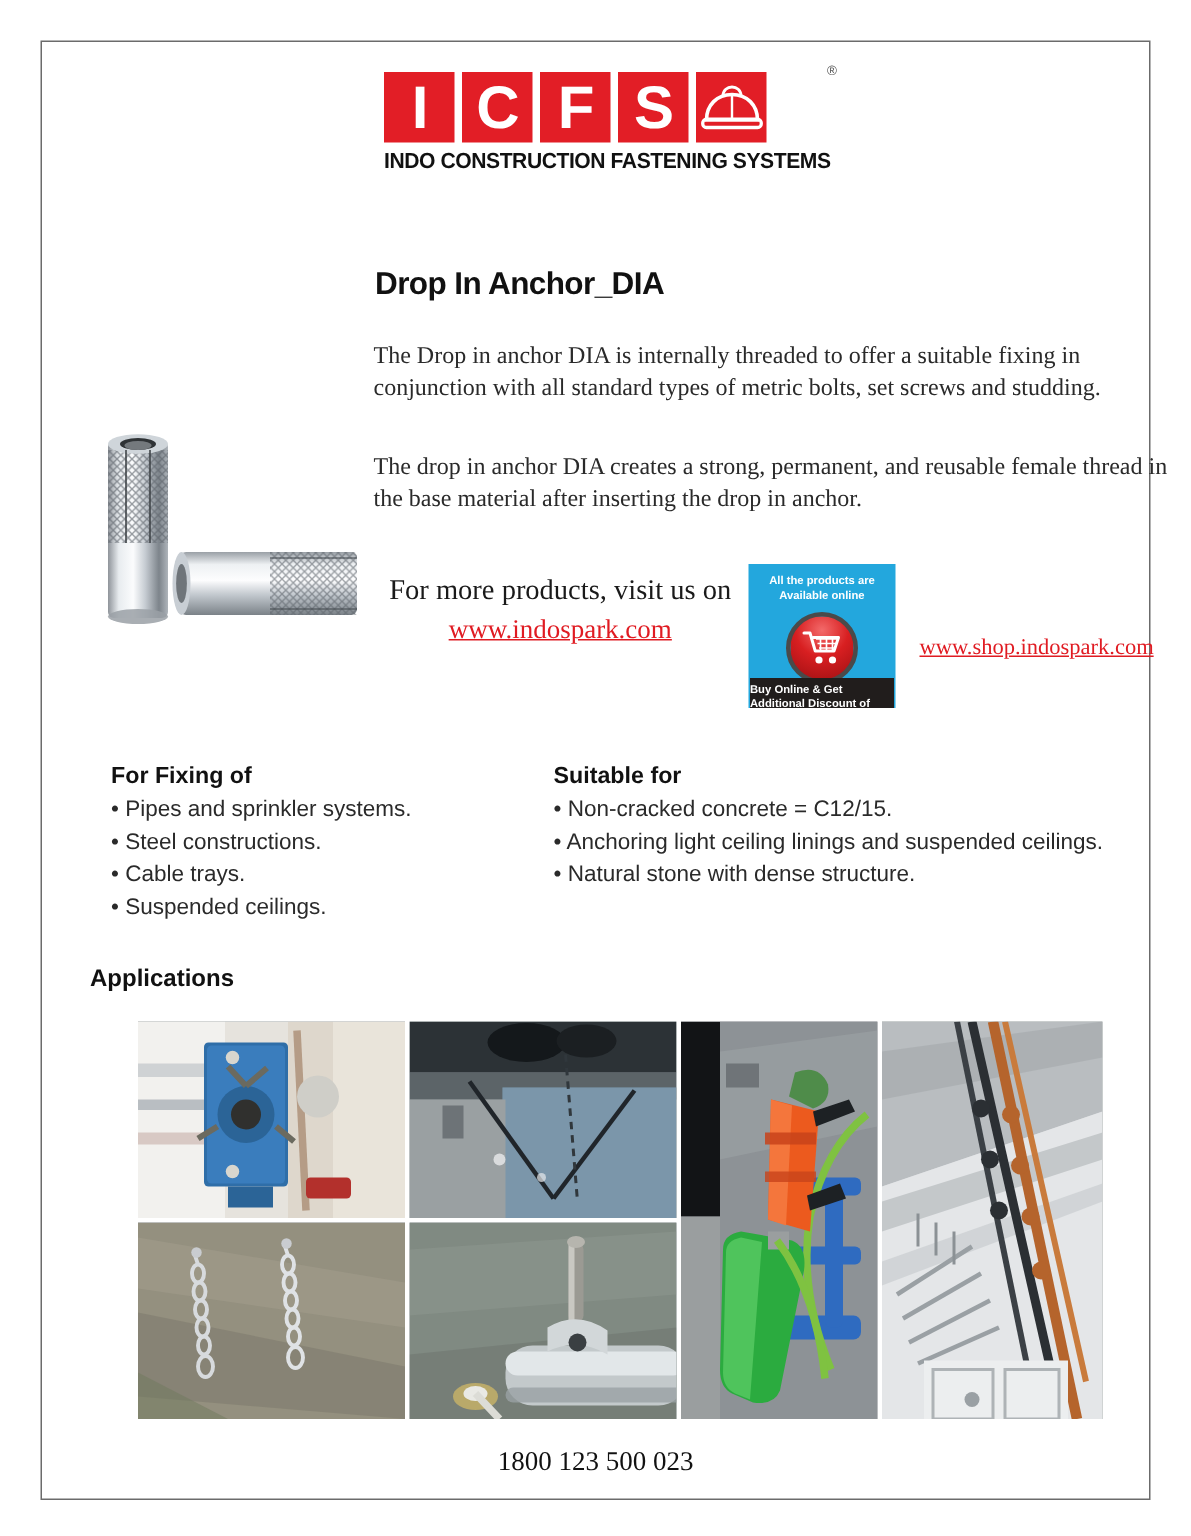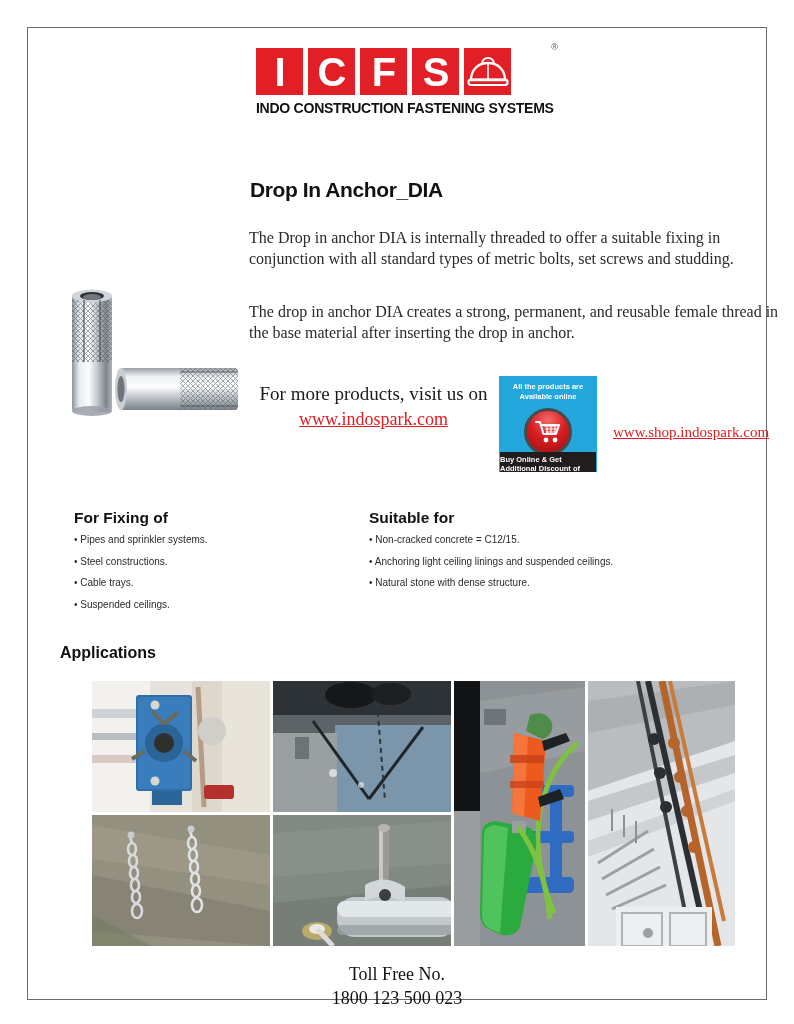--- a/index.html
+++ b/index.html
@@ -207,21 +207,21 @@
     font-family: "Liberation Sans", sans-serif;
     font-weight: bold;
     font-size: 15.5px;
     color: #111;
   }
   .col-left-head  { left: 46px;  top: 481px; }
   .col-right-head { left: 341px; top: 481px; }
   .col-list {
     position: absolute;
     font-family: "Liberation Sans", sans-serif;
-    font-size: 10px;
+    font-size: 15px;
     line-height: 21.5px;
     color: #2a2a2a;
     margin: 0;
     padding: 0;
     list-style: none;
   }
   .col-left-list  { left: 46px;  top: 501px; width: 280px; }
   .col-right-list { left: 341px; top: 501px; width: 395px; }
   .col-list li { text-indent: 0; }
   .col-list li::before {
@@ -578,17 +578,16 @@
 
         <rect x="28" y="226" width="96" height="39" fill="#eceeef"></rect>
         <rect x="34" y="232" width="40" height="33" fill="none" stroke="#aeb3b6" stroke-width="2"></rect>
         <rect x="82" y="232" width="36" height="33" fill="none" stroke="#aeb3b6" stroke-width="2"></rect>
         <circle cx="60" cy="252" r="5" fill="#9aa0a4"></circle>
       </svg>
     </div>
   </div>
 
   <div class="footer">
-    <div>Toll Free No.</div>
     <div>1800 123 500 023</div>
   </div>
 
 </div>
 
 </body></html>

